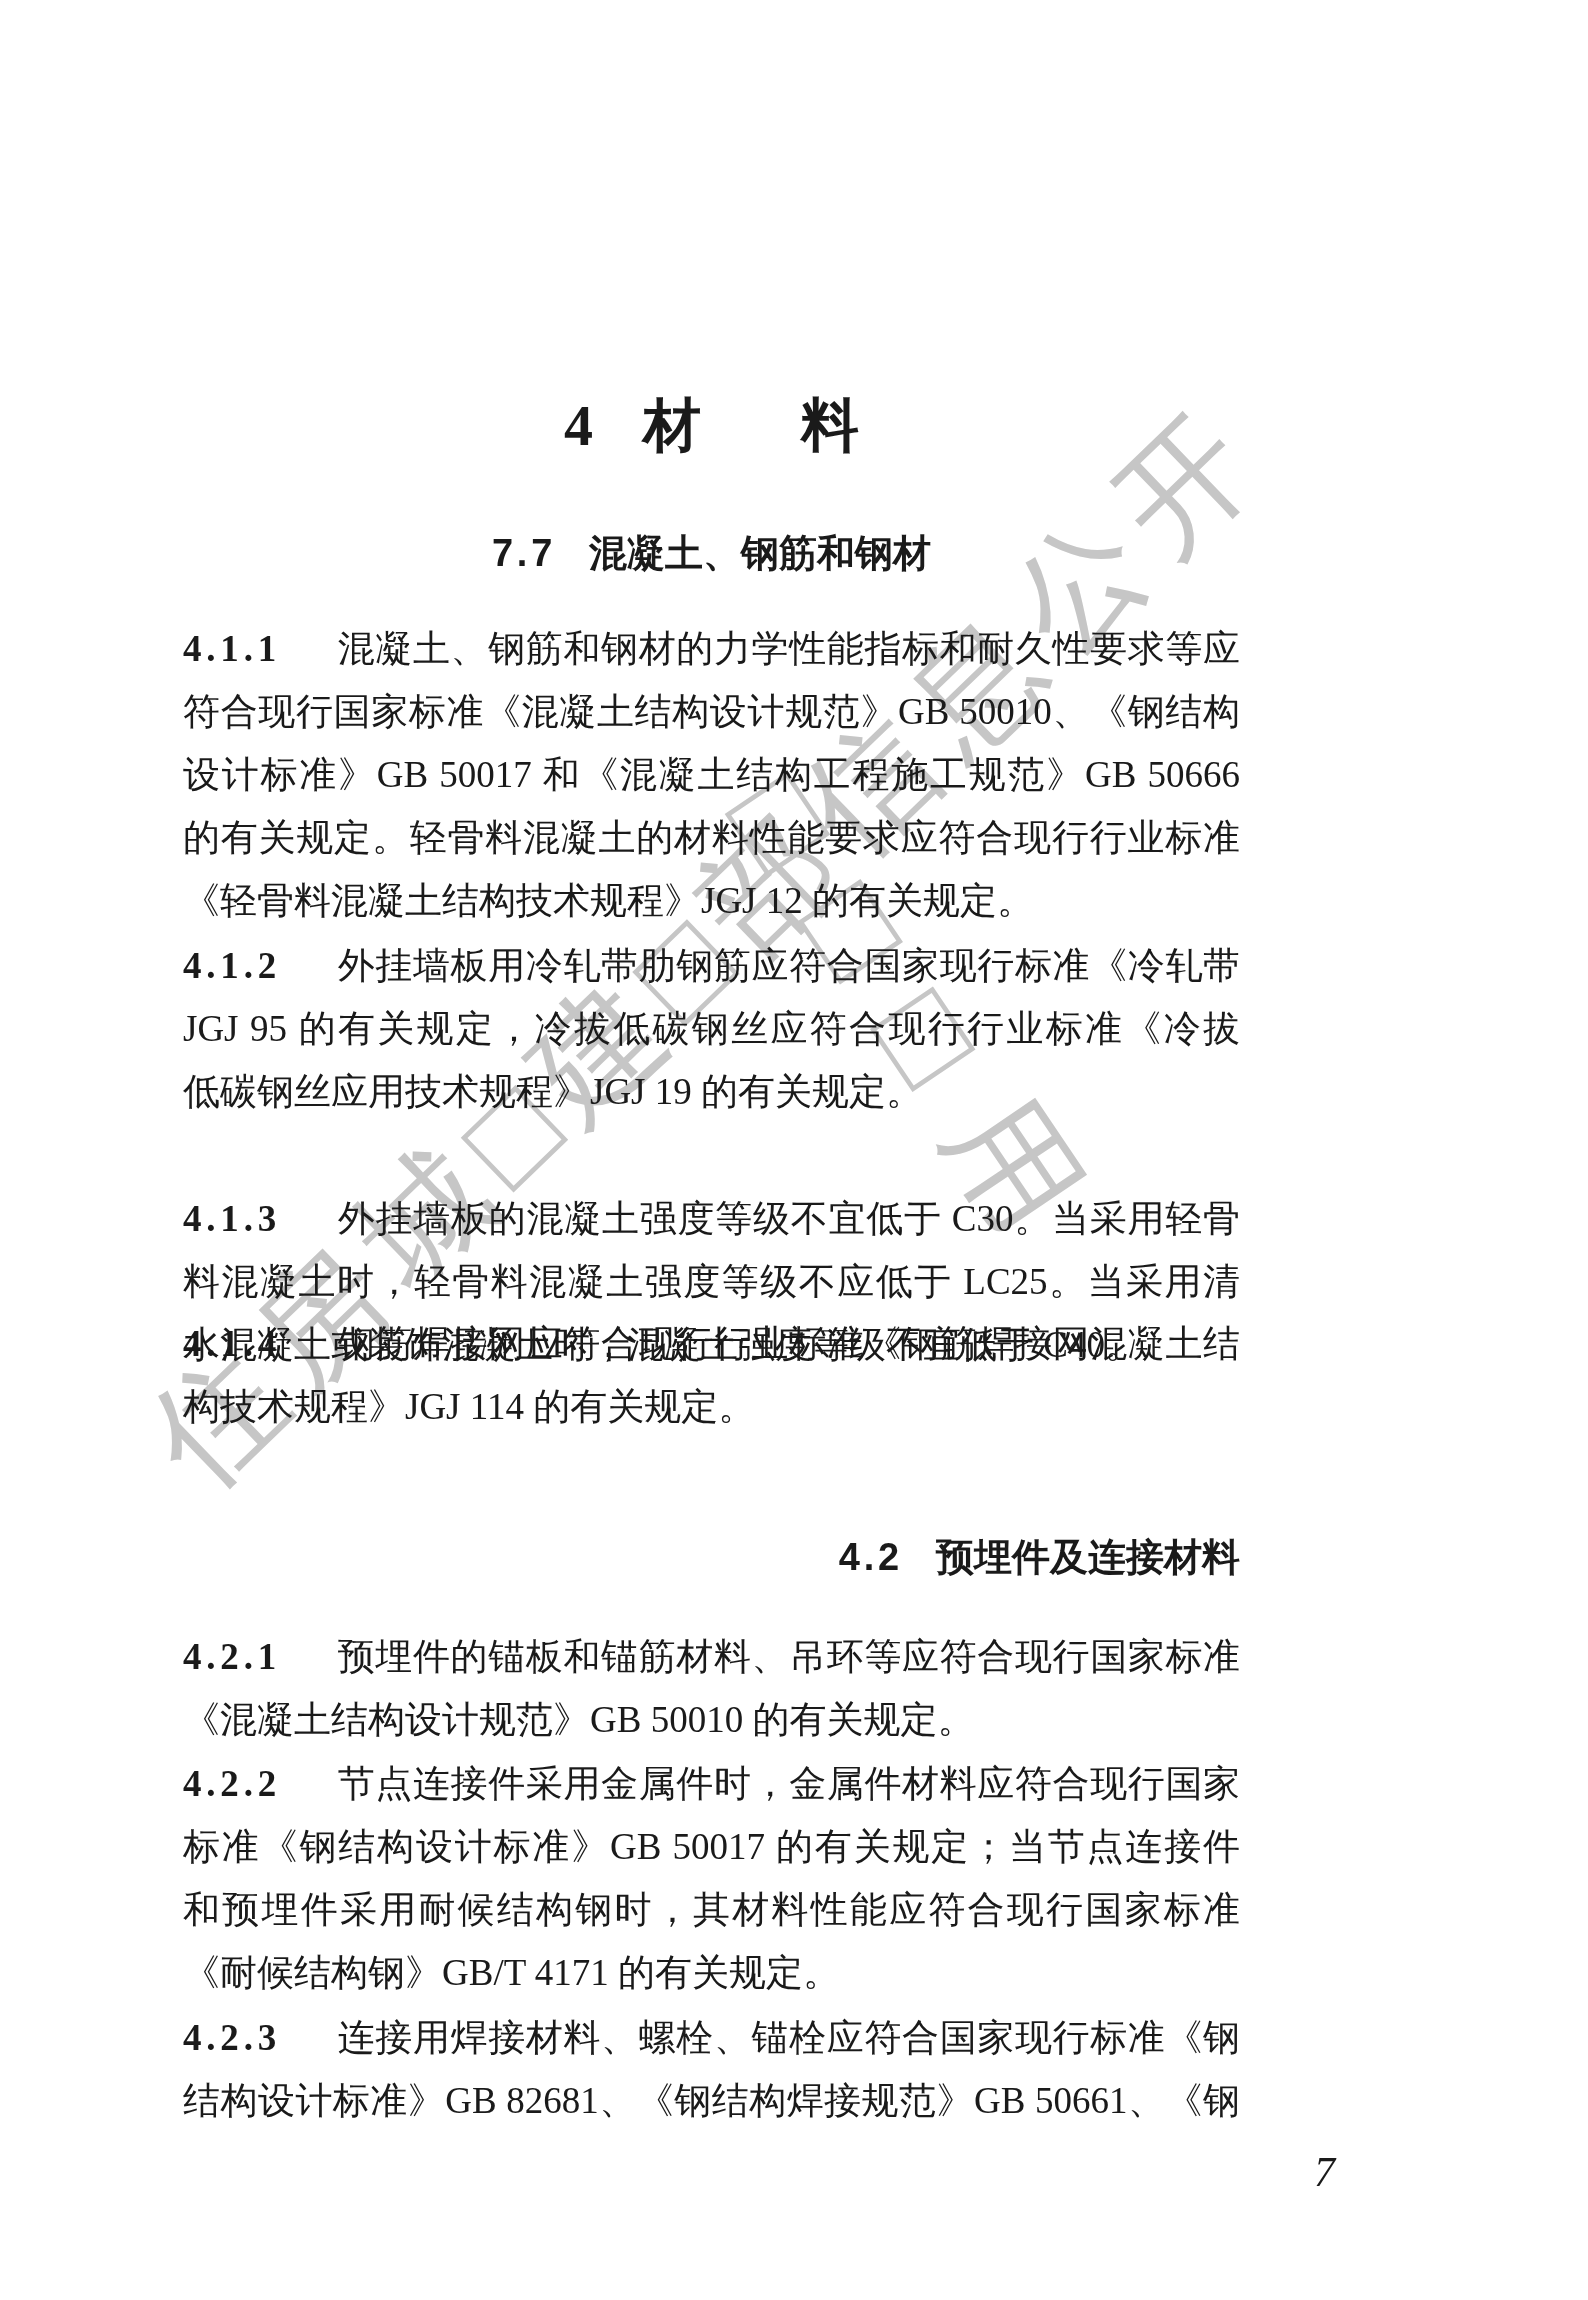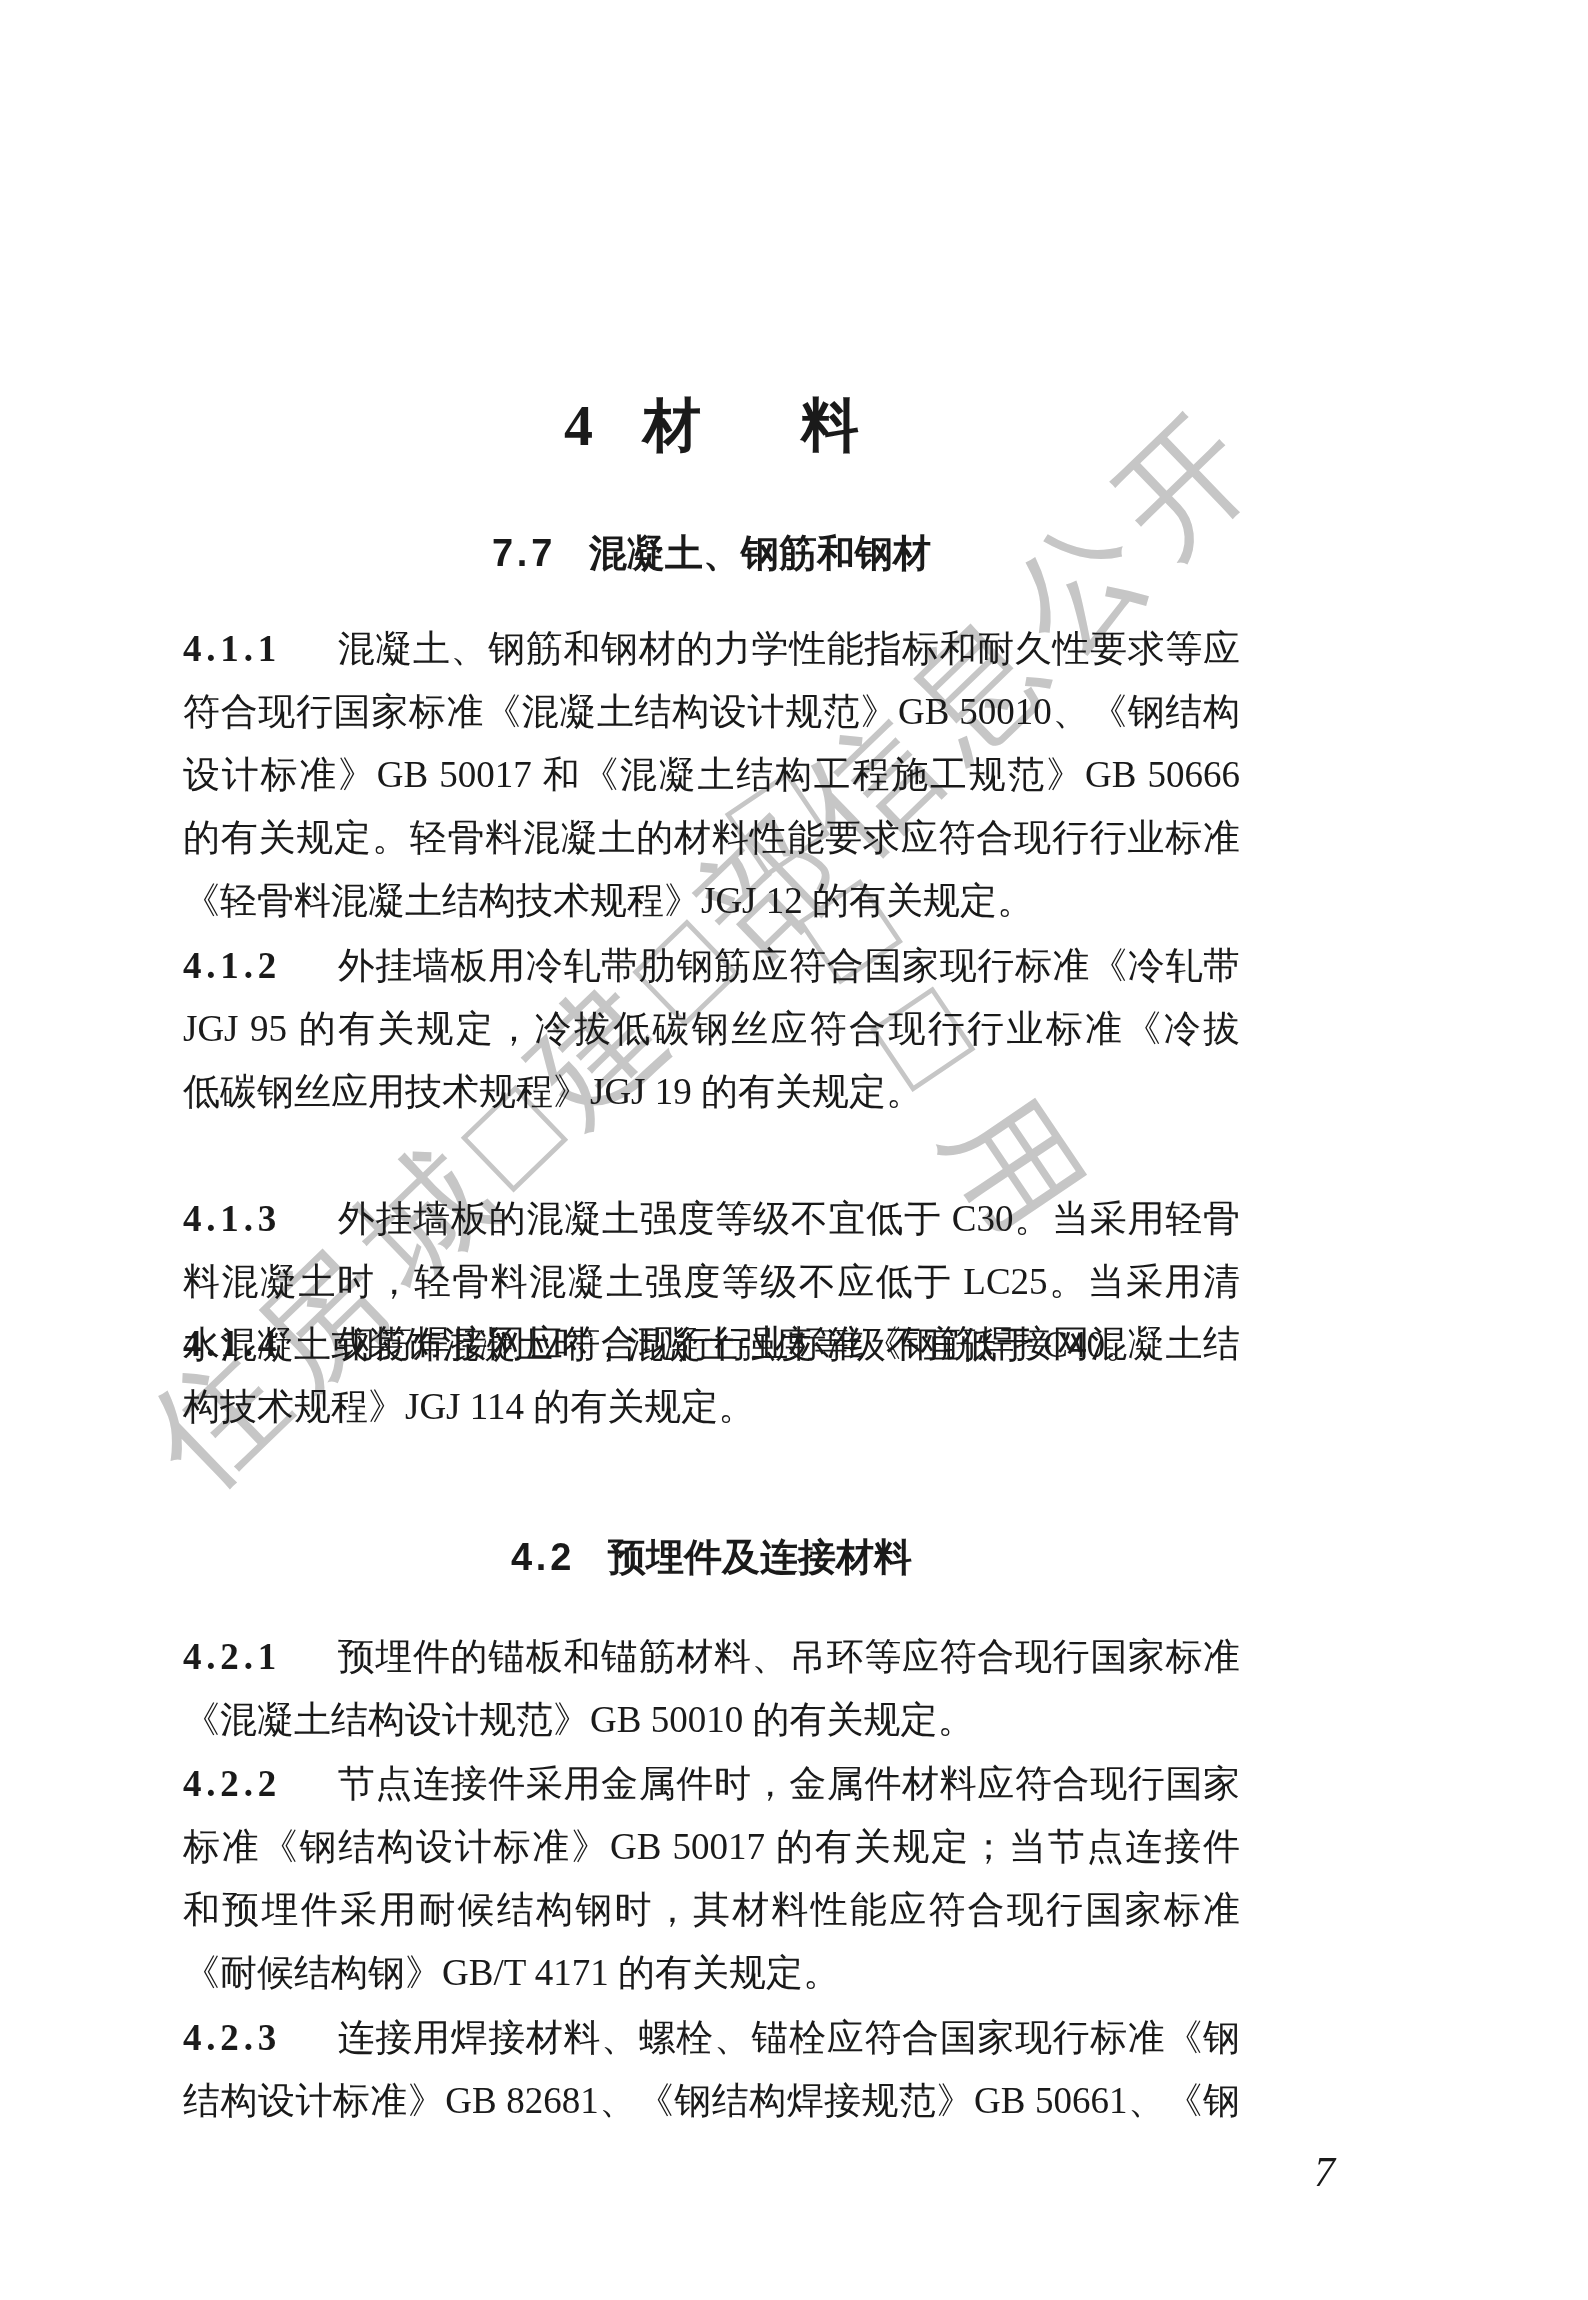--- a/index.html
+++ b/index.html
@@ -46,21 +46,21 @@
   #chapter-title .ch-c1{margin-right:100px;}
   
   .sec-heading{
     text-align:center;
     font-family:"Liberation Sans","DejaVu Sans",sans-serif;
     font-weight:700;
     font-size:38px;line-height:58px;
   }
   .sec-heading .sec-num{margin-right:33px;letter-spacing:3.8px;}
   #heading-41{top:524px;}
-  #heading-42{top:1528px;}
+  #heading-42{top:1528px;text-align:right;}
   
   .para{font-size:37px;line-height:63px;}
   .line{height:63px;overflow:hidden;}
   .line.just{text-align:justify;text-align-last:justify;}
   .clause-num{font-weight:700;letter-spacing:4.8px;margin-right:56px;}
   #p-411{top:617px;}
   #p-412{top:934px;}
   #p-413{top:1187px;}
   #p-414{top:1312px;}
   #p-421{top:1625px;}

